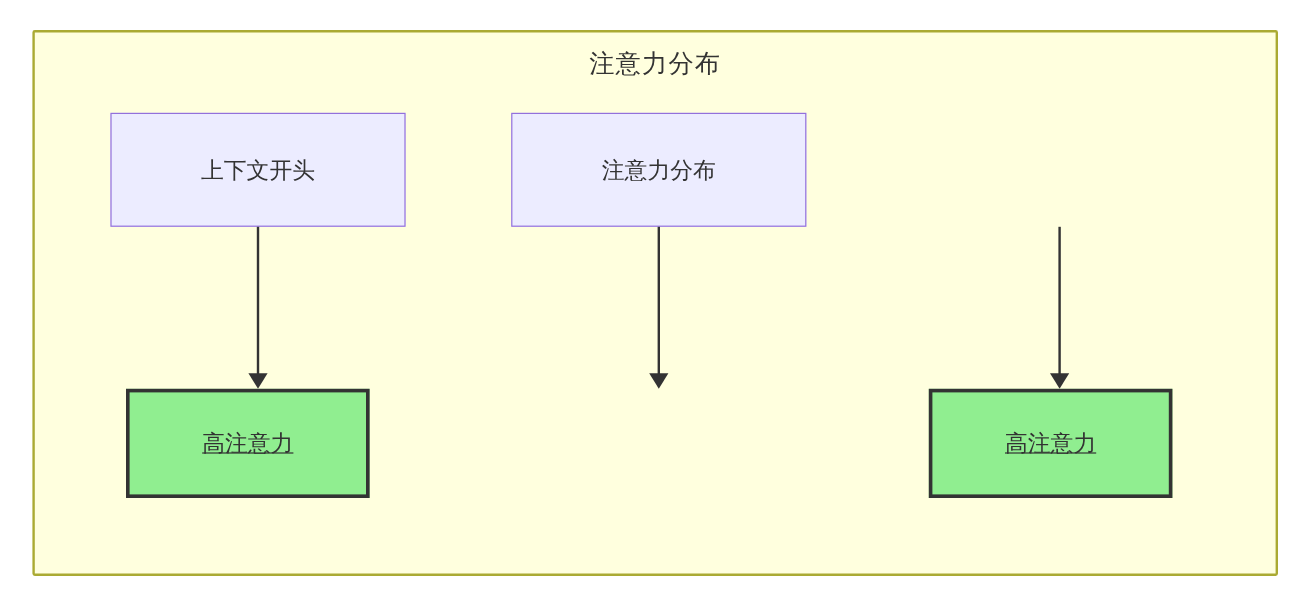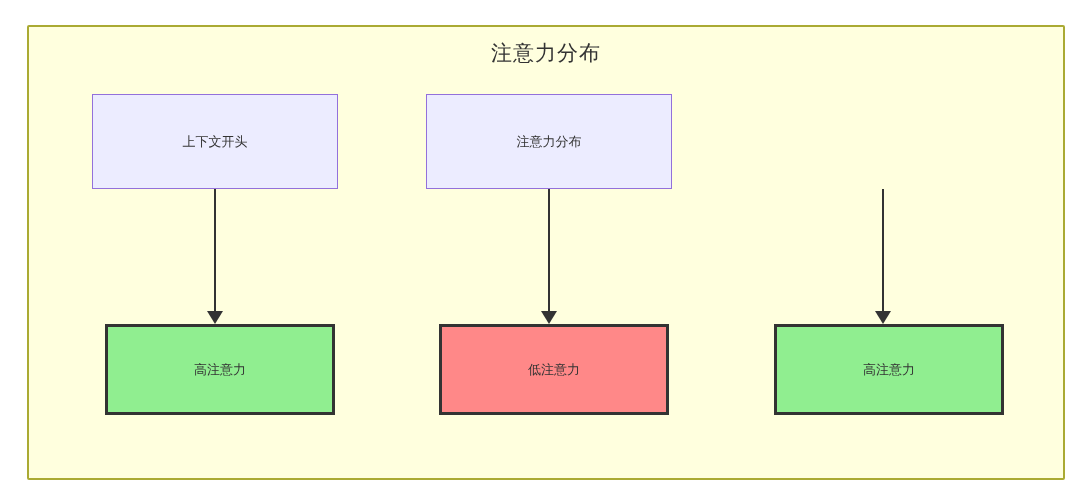--- a/index.html
+++ b/index.html
@@ -43,36 +43,37 @@
     text-align: center;
     font-size: 21px;
     color: var(--text);
     letter-spacing: 1px;
   }
   .node {
     position: absolute;
     display: flex;
     align-items: center;
     justify-content: center;
-    font-size: 13px;
+    font-size: 19px;
     color: var(--text);
     text-align: center;
   }
   .source-node {
     top: 67px;
     width: 246px;
     height: 95px;
     background: var(--source_fill);
     border: 1.5px solid var(--source_border);
   }
   .target-node {
     top: 297px;
-    width: 230px;
+    width: 203px;
     height: 91px;
     border: 3px solid var(--target_border);
+    text-decoration: underline;
   }
   .target-high { background: var(--high_fill); }
   .target-low  { background: var(--low_fill); }
 
   .src-1 { left: 63px; }
   .src-2 { left: 397px; }
   .src-3 { left: 731px; }
   .tgt-1 { left: 76px; }
   .tgt-2 { left: 410px; }
   .tgt-3 { left: 745px; }
@@ -124,23 +125,20 @@
       <span>高注意力</span>
     </div>
 
     <div class="node source-node src-2">
       <span>注意力分布</span>
     </div>
     <div class="arrow arr-2">
       <div class="shaft"></div>
       <div class="head"></div>
     </div>
-    <div class="node target-node target-low tgt-2">
-      <span>低注意力</span>
-    </div>
 
     <div class="arrow arr-3">
       <div class="shaft"></div>
       <div class="head"></div>
     </div>
     <div class="node target-node target-high tgt-3">
       <span>高注意力</span>
     </div>
 
   </div>

